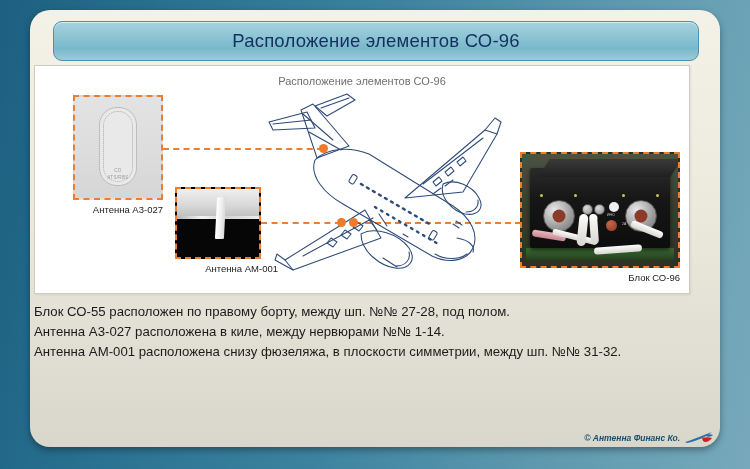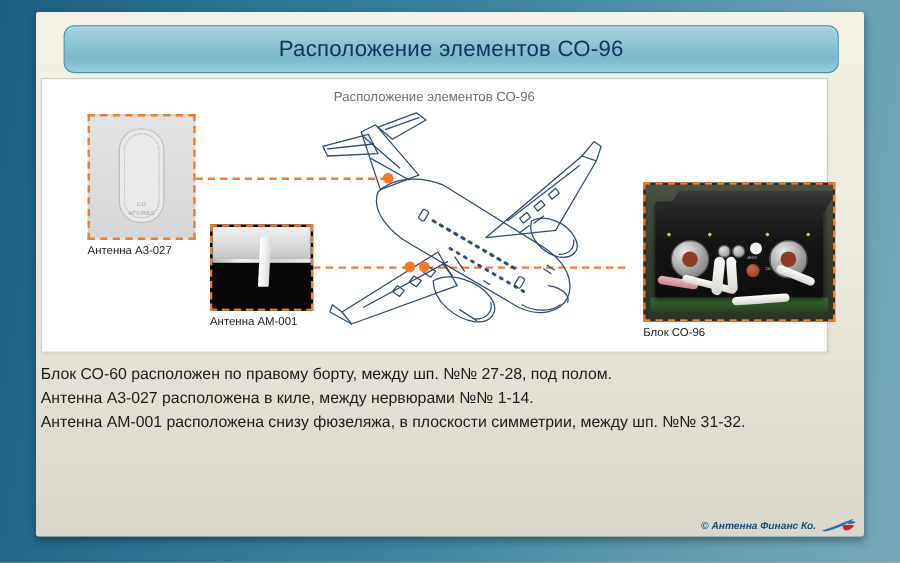--- a/index.html
+++ b/index.html
@@ -6,21 +6,21 @@
   body{
     width:750px;height:469px;overflow:hidden;
     font-family:"Liberation Sans", sans-serif;
     background:linear-gradient(100deg,#1d5f80 0%,#2a7291 22%,#3d83a0 48%,#5a97ad 72%,#77a9bb 100%);
     position:relative;
   }
   
   #slide-card{
     position:absolute;left:30px;top:10px;width:690px;height:437px;
     background:linear-gradient(180deg,#f4f2e7 0%,#eceadd 45%,#d9d7cb 100%);
-    border-radius:2px;
+    border-radius:20px;
     box-shadow:0 3px 7px rgba(0,0,0,.35);
   }
   
   #title-bar{
     position:absolute;left:23px;top:11px;width:644px;height:38px;
     border-radius:9px;
     background:linear-gradient(180deg,#a8d2de 0%,#8cc4d4 40%,#7ab8cb 70%,#9bcbd9 100%);
     border:1px solid #4a93ac;
     box-shadow:inset 0 1px 0 #d3eaf2;
     display:flex;align-items:center;justify-content:center;
@@ -41,21 +41,21 @@
   }
   
   .fig{position:absolute;}
   .fig .frame{
     border:2px dashed #ef7d2e;
     box-sizing:border-box;
     background:#e8e8e8;
     position:relative;overflow:hidden;
   }
   .fig .cap{
-    text-align:left;font-size:9.5px;color:#222;margin-top:4px;white-space:nowrap;
+    text-align:right;font-size:9.5px;color:#222;margin-top:4px;white-space:nowrap;
   }
   
   #fig-a3{left:38px;top:29px;width:90px;}
   #fig-a3 .frame{width:90px;height:105px;background:linear-gradient(180deg,#e3e3e3 0%,#dcdcdc 60%,#d6d6d6 100%);}
   .plate{
     position:absolute;left:50%;top:10px;transform:translateX(-50%);
     width:36px;height:77px;border:1px solid #bdbdbd;border-radius:18px;
     background:#e9e9e9;
   }
   .plate:before{
@@ -76,21 +76,21 @@
   .am-horizon{position:absolute;left:0;top:40%;width:100%;height:5px;
     background:linear-gradient(90deg,#b5b5b5,#f3f3f3 30%,#d3d3d3 60%,#ededed 100%);}
   .am-ground{position:absolute;left:0;top:44%;width:100%;height:56%;background:#060606;}
   .am-blade{
     position:absolute;left:47%;top:12%;width:9px;height:62%;
     background:linear-gradient(90deg,#ffffff,#f1f1f1 50%,#d8d8d8);
     transform:skewX(-3deg);
     border-radius:2px 2px 1px 1px;
   }
   
-  #fig-blk{left:485px;top:86px;width:160px;margin-left:16px;}
+  #fig-blk{left:485px;top:86px;width:160px;}
   #fig-blk .frame{width:160px;height:116px;background:#2a2f26;}
   .blk-bg{position:absolute;inset:0;background:linear-gradient(180deg,#4c5244 0%,#39402f 45%,#2c3326 100%);}
   .blk-body{
     position:absolute;left:8px;top:14px;width:140px;height:80px;
     background:linear-gradient(180deg,#2a2a2a 0%,#161616 40%,#0d0d0d 100%);
     border-radius:2px;
     box-shadow:0 2px 4px rgba(0,0,0,.6);
   }
   .blk-top{
     position:absolute;left:14px;top:-9px;width:132px;height:18px;
@@ -277,21 +277,21 @@
         <div class="cable" style="left:68px;top:60px;width:8px;height:30px;transform:rotate(-4deg);"></div>
         <div class="cable" style="left:72px;top:92px;width:48px;height:7px;transform:rotate(-4deg);"></div>
         <div class="cable" style="left:108px;top:72px;width:34px;height:7px;transform:rotate(22deg);"></div>
       </div>
       <div class="cap">Блок СО-96</div>
     </div>
 
   </div>
 
   <div id="body-text">
-    <div>Блок СО-60 расположен по правому борту, между шп. №№ 27-28, под полом.</div>
+    <div>Блок СО-55 расположен по правому борту, между шп. №№ 27-28, под полом.</div>
     <div>Антенна А3-027 расположена в киле, между нервюрами №№ 1-14.</div>
     <div>Антенна АМ-001 расположена снизу фюзеляжа, в плоскости симметрии, между шп. №№ 31-32.</div>
   </div>
 
   <div id="footer">
     <span class="cp">© Антенна Финанс Ко.</span>
     <svg id="logo-mark" viewBox="0 0 30 14">
       <path d="M1 11 C8 9 17 5 28 1 C22 6 12 10 3 12 Z" fill="#2a6fa8"></path>
       <path d="M18 7 C22 6 25 6 28 7 C25 11 21 12 19 10 Z" fill="#cf2027"></path>
       <path d="M22 4 C25 3 27 3 29 4 C27 6 24 6 22 5 Z" fill="#2a6fa8"></path>

